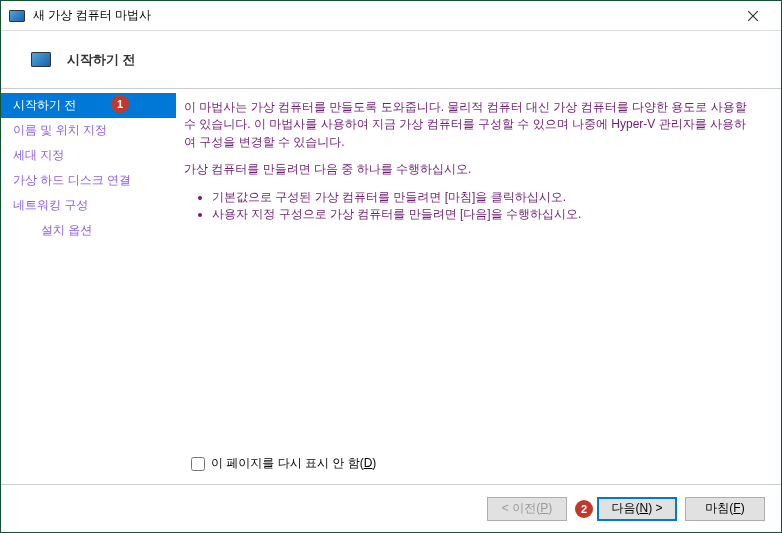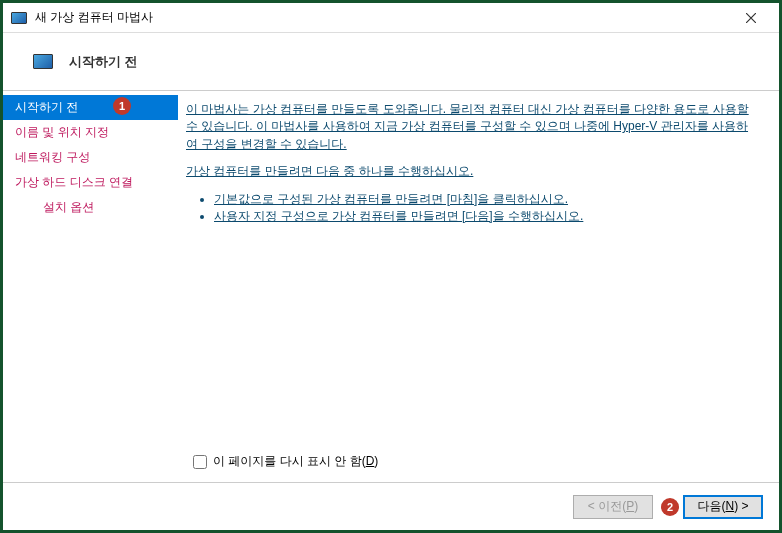--- a/index.html
+++ b/index.html
@@ -1,30 +1,30 @@
 <!DOCTYPE html>
 <html><head>
   <meta charset="utf-8">
   <style>
     * { box-sizing: border-box; margin: 0; padding: 0; }
     body { font-family: "Malgun Gothic", "Segoe UI", sans-serif; font-size: 12px; background: #fff; }
-    .window { width: 782px; height: 533px; border: 3px solid #14532d; background: #fff; position: relative; display: flex; flex-direction: column; }
+    .window { width: 782px; height: 533px; border: 1px solid #14532d; background: #fff; position: relative; display: flex; flex-direction: column; }
     .titlebar { height: 30px; display: flex; align-items: center; padding: 0 8px; border-bottom: 1px solid #ddd; }
     .titlebar-icon { width: 16px; height: 12px; margin-right: 8px; }
     .titlebar-title { flex: 1; font-size: 12px; }
     .close-btn { width: 40px; height: 28px; display: flex; align-items: center; justify-content: center; font-size: 14px; cursor: pointer; }
     .header { height: 58px; display: flex; align-items: center; padding: 0 24px; border-bottom: 1px solid #ccc; }
     .header-icon { width: 20px; height: 15px; margin-right: 16px; margin-left: 6px; }
     .header-title { font-size: 13px; font-weight: bold; color: #333; }
     .body { flex: 1; display: flex; overflow: hidden; }
     .sidebar { width: 175px; padding: 4px 0; }
-    .sidebar-item { padding: 4px 12px; font-size: 12px; color: #be185d; cursor: pointer; position: relative; }
+    .sidebar-item { padding: 4px 12px; font-size: 12px; color: #8b5cf6; cursor: pointer; position: relative; }
     .sidebar-item.active { background: #0078d7; color: #fff; }
     .sidebar-item.indent { padding-left: 40px; }
-    .content { flex: 1; padding: 10px 24px 10px 8px; font-size: 12px; color: #0c4a6e; line-height: 1.45; text-decoration: underline; }
+    .content { flex: 1; padding: 10px 24px 10px 8px; font-size: 12px; color: #701a75; line-height: 1.45; }
     .content p { margin-bottom: 10px; }
     .content ul { list-style: disc; padding-left: 28px; margin-bottom: 17px; }
     .content li { margin-bottom: 0px; }
     .checkbox-row { position: absolute; bottom: 60px; left: 190px; display: flex; align-items: center; gap: 6px; }
     .checkbox-row input { width: 14px; height: 14px; }
     .footer { height: 48px; border-top: 1px solid #ccc; display: flex; align-items: center; justify-content: flex-end; padding: 0 16px; gap: 8px; }
     .btn { min-width: 80px; height: 24px; border: 1px solid #adadad; background: #e1e1e1; font-size: 12px; padding: 0 12px; cursor: pointer; font-family: inherit; }
     .btn:disabled { color: #999; cursor: default; }
     .btn.highlight { border: 2px solid #0078d7; }
     .badge { display: inline-flex; width: 18px; height: 18px; border-radius: 50%; background: #c0392b; color: #fff; align-items: center; justify-content: center; font-size: 11px; font-weight: bold; position: absolute; }
@@ -53,22 +53,23 @@
     <span class="header-title">시작하기 전</span>
   </div>
 
   <div class="body">
     <div class="sidebar">
       <div class="sidebar-item active">
         <span>시작하기 전</span>
         <span class="badge badge-1">1</span>
       </div>
       <div class="sidebar-item"><span>이름 및 위치 지정</span></div>
+      <div class="sidebar-item"><span>세대 지정</span></div>
+      <div class="sidebar-item"><span>가상 하드 디스크 연결</span></div>
       <div class="sidebar-item"><span>네트워킹 구성</span></div>
-      <div class="sidebar-item"><span>가상 하드 디스크 연결</span></div>
       <div class="sidebar-item indent"><span>설치 옵션</span></div>
     </div>
 
     <div class="content">
       <p>이 마법사는 가상 컴퓨터를 만들도록 도와줍니다. 물리적 컴퓨터 대신 가상 컴퓨터를 다양한 용도로 사용할 수 있습니다. 이 마법사를 사용하여 지금 가상 컴퓨터를 구성할 수 있으며 나중에 Hyper-V 관리자를 사용하여 구성을 변경할 수 있습니다.</p>
       <p>가상 컴퓨터를 만들려면 다음 중 하나를 수행하십시오.</p>
       <ul>
         <li>기본값으로 구성된 가상 컴퓨터를 만들려면 [마침]을 클릭하십시오.</li>
         <li>사용자 지정 구성으로 가상 컴퓨터를 만들려면 [다음]을 수행하십시오.</li>
       </ul>
@@ -79,14 +80,15 @@
     <input type="checkbox" style="">
     <label><span>이 페이지를 다시 표시 안 함(</span><span class="underline">D</span><span>)</span></label>
   </div>
 
   <div class="footer">
     <button class="btn" disabled=""><span>&lt; 이전(</span><span class="underline">P</span><span>)</span></button>
     <span class="badge-2-wrap">
       <span class="badge badge-2">2</span>
       <button class="btn highlight"><span>다음(</span><span class="underline">N</span><span>) &gt;</span></button>
     </span>
+    <button class="btn"><span>마침(</span><span class="underline">F</span><span>)</span></button>
   </div>
 </div>
 
 </body></html>

